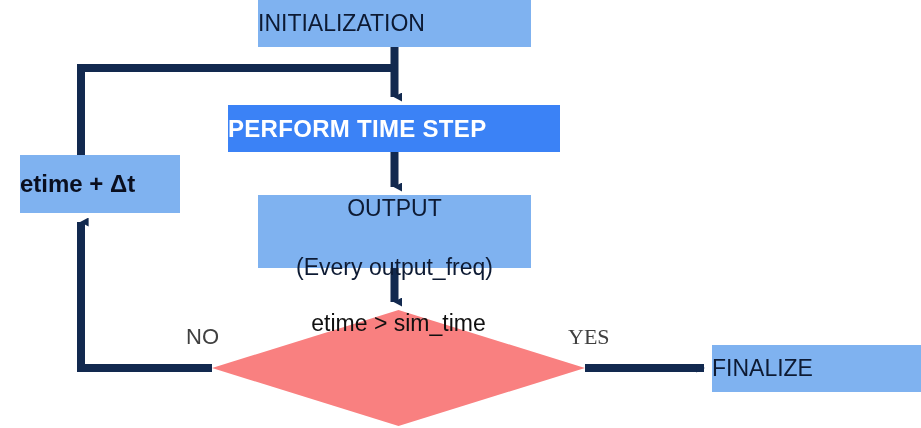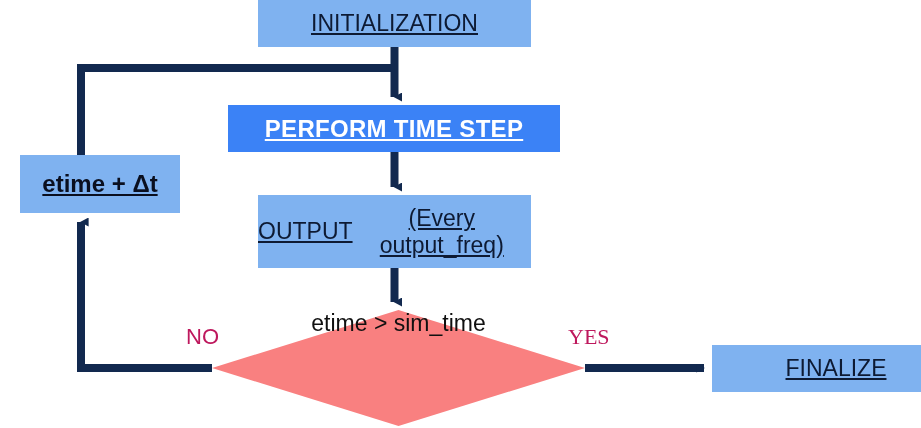--- a/index.html
+++ b/index.html
@@ -14,25 +14,24 @@
     position: relative;
     width: 921px;
     height: 428px;
     background: #ffffff;
     overflow: hidden;
   }
   .node {
     position: absolute;
     display: flex;
     align-items: center;
-    justify-content: center;
+    justify-content: flex-start;
     text-align: center;
     box-sizing: border-box;
     line-height: 1.15;
-    text-decoration: underline;
   }
   .node-process {
     background: #7FB2F0;
     color: #0d1a33;
     font-size: 23px;
     font-weight: 400;
   }
   .node-highlight {
     background: #3b82f6;
     color: #ffffff;
@@ -40,21 +39,22 @@
     font-weight: bold;
     letter-spacing: 0.3px;
   }
   .node-counter {
     background: #7FB2F0;
     color: #0a0f1f;
     font-size: 24px;
     font-weight: bold;
   }
   .node-stack {
-    flex-direction: row;
+    flex-direction: column;
+    gap: 33px;
   }
   .node-line {
     display: block;
   }
   #init-box      { left: 258px; top: 0px;   width: 273px; height: 47px; }
   #perform-box   { left: 228px; top: 105px; width: 332px; height: 47px; }
   #output-box    { left: 258px; top: 195px; width: 273px; height: 73px; }
   #etime-box     { left: 0px;   top: 155px; width: 160px; height: 58px; margin-left: 20px; }
   #finalize-box  { left: 712px; top: 345px; width: 248px; height: 47px; }
   .diamond-label {
@@ -65,21 +65,21 @@
     height: 118px;
     display: flex;
     align-items: flex-start;
     justify-content: center;
     color: #101010;
     font-size: 23px;
     pointer-events: none;
   }
   .edge-label {
     position: absolute;
-    color: #be185d;
+    color: #404040;
     font-size: 22px;
     white-space: nowrap;
   }
   #label-no  { left: 186px; top: 324px; }
   #label-yes { left: 568px; top: 324px; font-family: Liberation Serif, serif; }
 
   #connectors {
     position: absolute;
     left: 0;
     top: 0;

